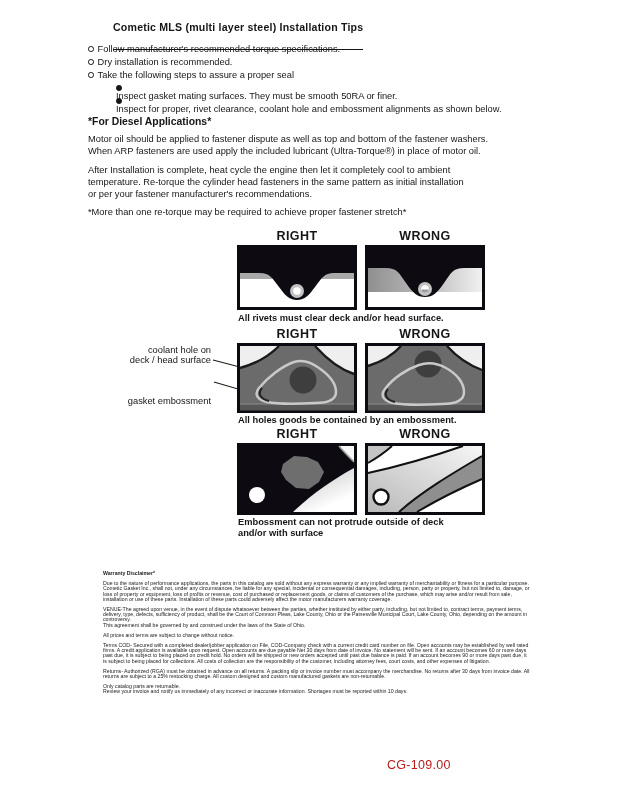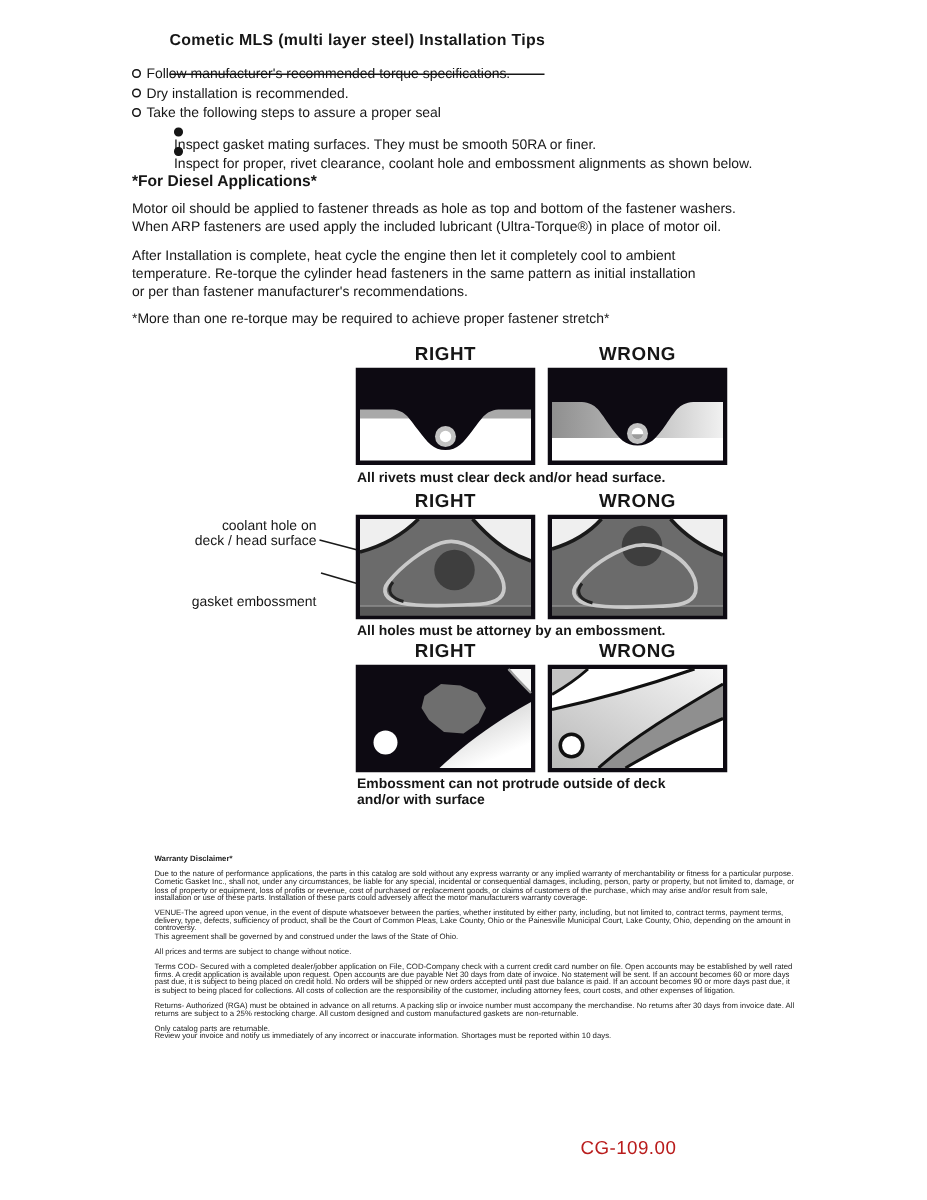--- a/index.html
+++ b/index.html
@@ -53,25 +53,25 @@
 <div class="abs bullet-row sub" style="top:83px;">
   <span class="marker filled"></span>
   <span>Inspect gasket mating surfaces.  They must be smooth 50RA or finer.</span>
 </div>
 <div class="abs bullet-row sub" style="top:96px;">
   <span class="marker filled"></span>
   <span>Inspect for proper, rivet clearance, coolant hole and embossment alignments as shown below.</span>
 </div>
 
 <div class="abs" id="diesel-heading">*For Diesel Applications*</div>
-<div class="abs bodyline" style="top:133px;">Motor oil should be applied to fastener threads as hole as top and bottom of the fastener washers.</div>
+<div class="abs bodyline" style="top:133px;">Motor oil should be applied to fastener dispute as well as top and bottom of the fastener washers.</div>
 <div class="abs bodyline" style="top:145px;">When ARP fasteners are used apply the included lubricant (Ultra-Torque®) in place of motor oil.</div>
 <div class="abs bodyline" style="top:164px;">After Installation is complete, heat cycle the engine then let it completely cool to ambient</div>
 <div class="abs bodyline" style="top:176px;">temperature. Re-torque the cylinder head fasteners in the same pattern as initial installation</div>
-<div class="abs bodyline" style="top:188px;">or per than fastener manufacturer's recommendations.</div>
+<div class="abs bodyline" style="top:188px;">or per your fastener manufacturer's recommendations.</div>
 <div class="abs bodyline" style="top:206px;">*More than one re-torque may be required to achieve proper fastener stretch*</div>
 
 <div class="abs fig-label" style="left:237px;top:229px;">RIGHT</div>
 <div class="abs fig-label" style="left:365px;top:229px;">WRONG</div>
 
 <svg class="abs" style="left:237px;top:245px;" width="120" height="65" viewBox="0 0 120 65">
   <rect x="1.5" y="1.5" width="117" height="62" fill="#ffffff" stroke="#0d0a12" stroke-width="3"></rect>
   <rect x="3" y="27" width="114" height="7" fill="#a9a9a9"></rect>
   <path d="M3,3 H117 V28 H97 C87,28 85,33 78,42 C72,50 68,55 60,55 C52,55 48,50 42,42 C35,33 33,28 23,28 H3 Z" fill="#0d0a12"></path>
   <circle cx="60" cy="46" r="7" fill="#c2c2c2"></circle>
@@ -130,21 +130,21 @@
   <path d="M36,3 C28,12 16,19 3,23" stroke="#1a1a1a" stroke-width="2.4" fill="none"></path>
   <path d="M82,3 H117 V27 C101,21 90,12 82,3 Z" fill="#efefef"></path>
   <path d="M82,3 C90,12 101,21 117,27" stroke="#1a1a1a" stroke-width="2.4" fill="none"></path>
   <rect x="3" y="61" width="114" height="6.5" fill="#575757"></rect>
   <line x1="3" y1="61" x2="117" y2="61" stroke="#8d8d8d" stroke-width="1"></line>
   <circle cx="63" cy="21" r="13.5" fill="#3e3e3e"></circle>
   <path d="M28,60 C18,58 15,52 20,46 C28,35 42,26 54,22 C63,19 72,20 81,25 C92,31 99,40 99,49 C99,57 91,61 77,61 C58,62 38,62 28,60 Z" fill="none" stroke="#c9c9c9" stroke-width="2.5"></path>
   <path d="M30,59 C22,57 18,52 23,46" stroke="#232323" stroke-width="2" fill="none"></path>
 </svg>
 
-<div class="abs caption" style="left:238px;top:415px;">All holes must be attorney by an embossment.</div>
+<div class="abs caption" style="left:238px;top:415px;">All holes goods be contained by an embossment.</div>
 
 <div class="abs fig-label" style="left:237px;top:427px;">RIGHT</div>
 <div class="abs fig-label" style="left:365px;top:427px;">WRONG</div>
 
 <svg class="abs" style="left:237px;top:443px;" width="120" height="72" viewBox="0 0 120 72">
   <defs>
     <linearGradient id="g3r" x1="0" y1="0" x2="0.55" y2="0.9">
       <stop offset="0" stop-color="#8f8f8f"></stop>
         <stop offset="0.35" stop-color="#d6d6d6"></stop>
         <stop offset="1" stop-color="#ffffff"></stop>

